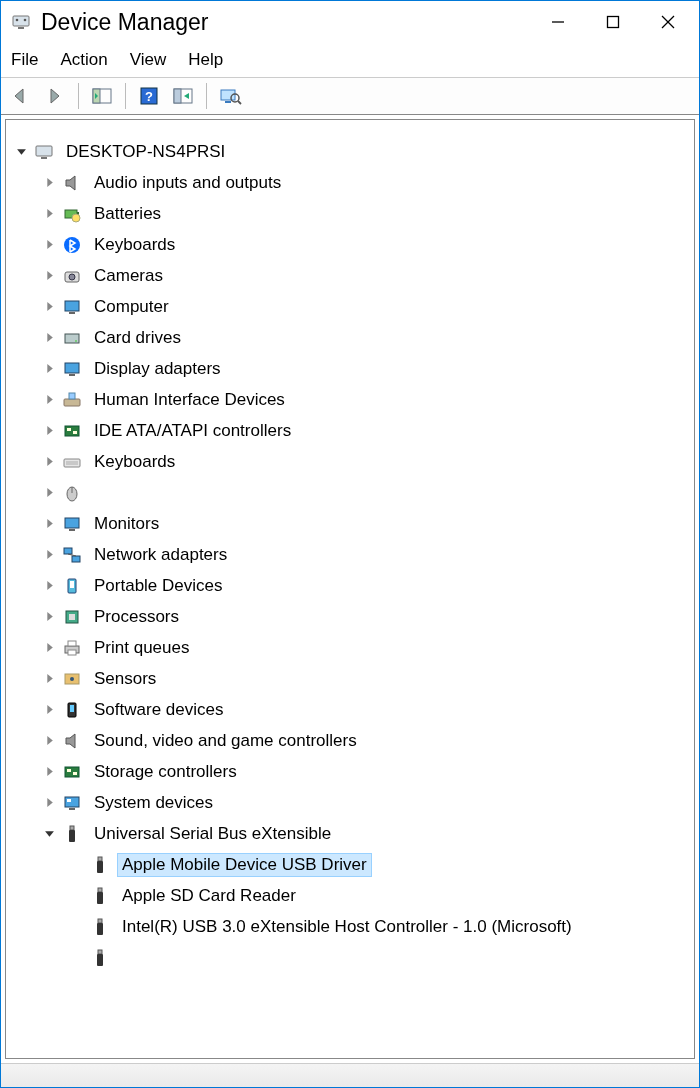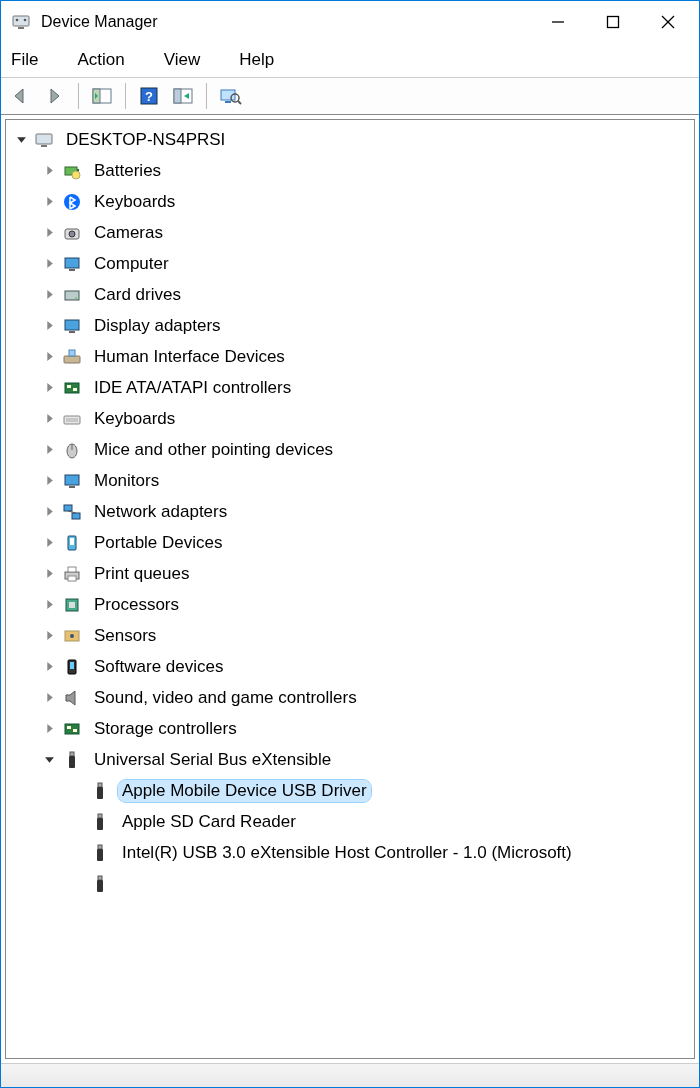--- a/index.html
+++ b/index.html
@@ -21,30 +21,30 @@
     background: #fff;
   }
   .titlebar {
     height: 42px;
     display: flex;
     align-items: center;
     padding: 0 4px 0 8px;
     background: #fff;
   }
   .title-icon { width: 24px; height: 24px; margin-right: 8px; display:flex; align-items:center; justify-content:center;}
-  .title-text { font-size: 16px; flex: 1; }
+  .title-text { font-size: 23px; flex: 1; }
   .win-controls { display: flex; }
   .win-btn { width: 55px; height: 40px; display:flex; align-items:center; justify-content:center; }
   .win-btn svg { stroke:#000; stroke-width:1.3; fill:none; }
   .menubar {
     height: 34px;
     display: flex;
     align-items: center;
     padding: 0 10px;
-    gap: 39px;
+    gap: 22px;
     font-size: 17px;
   }
   .menubar span { cursor: default; }
   .toolbar {
     height: 38px;
     border-top: 1px solid #ccc;
     border-bottom: 1px solid #888;
     display: flex;
     align-items: center;
     padding: 0 6px;
@@ -53,32 +53,32 @@
   }
   .toolbar .divider {
     width: 1px; height: 26px; background: #bbb; margin: 0 3px;
   }
   .tool-btn { width: 28px; height: 28px; display:flex; align-items:center; justify-content:center; border:1px solid transparent;}
   .tree-container {
     flex: 1;
     border: 1px solid #888;
     margin: 4px;
     overflow: hidden;
-    padding: 4px 0;
+    padding: 16px 0;
     position: relative;
   }
   .tree { list-style: none; margin: 0; padding: 0; }
   .tree ul { list-style: none; margin:0; padding:0 0 0 28px; }
   .node { display: flex; align-items: center; height: 31px; padding-left: 4px; cursor:default; white-space:nowrap;}
   .caret { width: 22px; height: 22px; display:flex; align-items:center; justify-content:center; color:#555;}
   .caret.empty { visibility: hidden; }
   .caret svg { width: 11px; height: 11px; fill:#666; }
   .node-icon { width: 24px; height: 24px; display:flex; align-items:center; justify-content:center; margin-right: 6px;}
   .node-label { font-size: 17px; padding: 1px 4px;}
-  .selected .node-label { background: #cce8ff; outline:1px solid #99d1ff;border-radius:8px;}
+  .selected .node-label { background: #cce8ff; outline:1px solid #99d1ff;}
   .statusbar { height: 24px; border-top: 1px solid #ccc; background: linear-gradient(#f4f4f4,#eaeaea);}
 </style>
 </head>
 <body>
 
 <div class="window">
 
   <div class="titlebar">
     <span class="title-icon">
       <svg width="20" height="20" viewBox="0 0 20 20">
@@ -180,20 +180,35 @@
           <ul>
             <li>
               <div class="node">
                 <span class="caret">
                   <svg viewBox="0 0 10 10">
                     <polygon points="3,1 8,5 3,9" fill="#888"></polygon>
                   </svg>
                 </span>
                 <span class="node-icon">
                   <svg width="20" height="20">
+                    <polygon points="4,7 8,7 13,3 13,17 8,13 4,13" fill="#999" stroke="#555"></polygon>
+                  </svg>
+                </span>
+                <span class="node-label">Audio inputs and outputs</span>
+              </div>
+            </li>
+            <li>
+              <div class="node">
+                <span class="caret">
+                  <svg viewBox="0 0 10 10">
+                    <polygon points="3,1 8,5 3,9" fill="#888"></polygon>
+                  </svg>
+                </span>
+                <span class="node-icon">
+                  <svg width="20" height="20">
                     <rect x="3" y="6" width="12" height="8" fill="#6b5" stroke="#363"></rect>
                     <rect x="15" y="8" width="2" height="4" fill="#363"></rect>
                     <circle cx="14" cy="14" r="4" fill="#ffe066" stroke="#aa7"></circle>
                   </svg>
                 </span>
                 <span class="node-label">Batteries</span>
               </div>
             </li>
             <li>
               <div class="node">
@@ -331,21 +346,20 @@
                   <svg viewBox="0 0 10 10">
                     <polygon points="3,1 8,5 3,9" fill="#888"></polygon>
                   </svg>
                 </span>
                 <span class="node-icon">
                   <svg width="20" height="20">
                     <ellipse cx="10" cy="11" rx="5" ry="7" fill="#ccc" stroke="#666"></ellipse>
                     <line x1="10" y1="4" x2="10" y2="10" stroke="#666"></line>
                   </svg>
                 </span>
-                <span class="node-label">Mice and other pointing devices</span>
               </div>
             </li>
             <li>
               <div class="node">
                 <span class="caret">
                   <svg viewBox="0 0 10 10">
                     <polygon points="3,1 8,5 3,9" fill="#888"></polygon>
                   </svg>
                 </span>
                 <span class="node-icon">
@@ -392,53 +406,53 @@
             </li>
             <li>
               <div class="node">
                 <span class="caret">
                   <svg viewBox="0 0 10 10">
                     <polygon points="3,1 8,5 3,9" fill="#888"></polygon>
                   </svg>
                 </span>
                 <span class="node-icon">
                   <svg width="20" height="20">
+                    <rect x="4" y="4" width="12" height="12" fill="#4a8" stroke="#254"></rect>
+                    <rect x="7" y="7" width="6" height="6" fill="#ddd"></rect>
+                  </svg>
+                </span>
+                <span class="node-label">Processors</span>
+              </div>
+            </li>
+            <li>
+              <div class="node">
+                <span class="caret">
+                  <svg viewBox="0 0 10 10">
+                    <polygon points="3,1 8,5 3,9" fill="#888"></polygon>
+                  </svg>
+                </span>
+                <span class="node-icon">
+                  <svg width="20" height="20">
                     <rect x="3" y="8" width="14" height="7" fill="#ccc" stroke="#666"></rect>
                     <rect x="6" y="3" width="8" height="5" fill="#fff" stroke="#888"></rect>
                     <rect x="6" y="12" width="8" height="5" fill="#fff" stroke="#888"></rect>
                   </svg>
                 </span>
                 <span class="node-label">Print queues</span>
               </div>
             </li>
             <li>
               <div class="node">
                 <span class="caret">
                   <svg viewBox="0 0 10 10">
                     <polygon points="3,1 8,5 3,9" fill="#888"></polygon>
                   </svg>
                 </span>
                 <span class="node-icon">
                   <svg width="20" height="20">
-                    <rect x="4" y="4" width="12" height="12" fill="#4a8" stroke="#254"></rect>
-                    <rect x="7" y="7" width="6" height="6" fill="#ddd"></rect>
-                  </svg>
-                </span>
-                <span class="node-label">Processors</span>
-              </div>
-            </li>
-            <li>
-              <div class="node">
-                <span class="caret">
-                  <svg viewBox="0 0 10 10">
-                    <polygon points="3,1 8,5 3,9" fill="#888"></polygon>
-                  </svg>
-                </span>
-                <span class="node-icon">
-                  <svg width="20" height="20">
                     <rect x="3" y="5" width="14" height="10" fill="#e8c070" stroke="#a96"></rect>
                     <circle cx="10" cy="10" r="2" fill="#357"></circle>
                   </svg>
                 </span>
                 <span class="node-label">Sensors</span>
               </div>
             </li>
             <li>
               <div class="node">
                 <span class="caret">
@@ -478,20 +492,37 @@
                   </svg>
                 </span>
                 <span class="node-icon">
                   <svg width="20" height="20">
                     <rect x="3" y="5" width="14" height="10" fill="#2a7d3f" stroke="#153"></rect>
                     <rect x="5" y="7" width="4" height="3" fill="#ffd"></rect>
                     <rect x="11" y="10" width="4" height="3" fill="#ffd"></rect>
                   </svg>
                 </span>
                 <span class="node-label">Storage controllers</span>
+              </div>
+            </li>
+            <li>
+              <div class="node">
+                <span class="caret">
+                  <svg viewBox="0 0 10 10">
+                    <polygon points="3,1 8,5 3,9" fill="#888"></polygon>
+                  </svg>
+                </span>
+                <span class="node-icon">
+                  <svg width="20" height="20">
+                    <rect x="3" y="4" width="14" height="10" fill="#4aa3e0" stroke="#246"></rect>
+                    <rect x="5" y="6" width="4" height="3" fill="#fff"></rect>
+                    <rect x="7" y="15" width="6" height="2" fill="#666"></rect>
+                  </svg>
+                </span>
+                <span class="node-label">System devices</span>
               </div>
             </li>
             <li>
               <div class="node">
                 <span class="caret">
                   <svg viewBox="0 0 10 10">
                     <polygon points="1,3 9,3 5,8" fill="#333"></polygon>
                   </svg>
                 </span>
                 <span class="node-icon">

